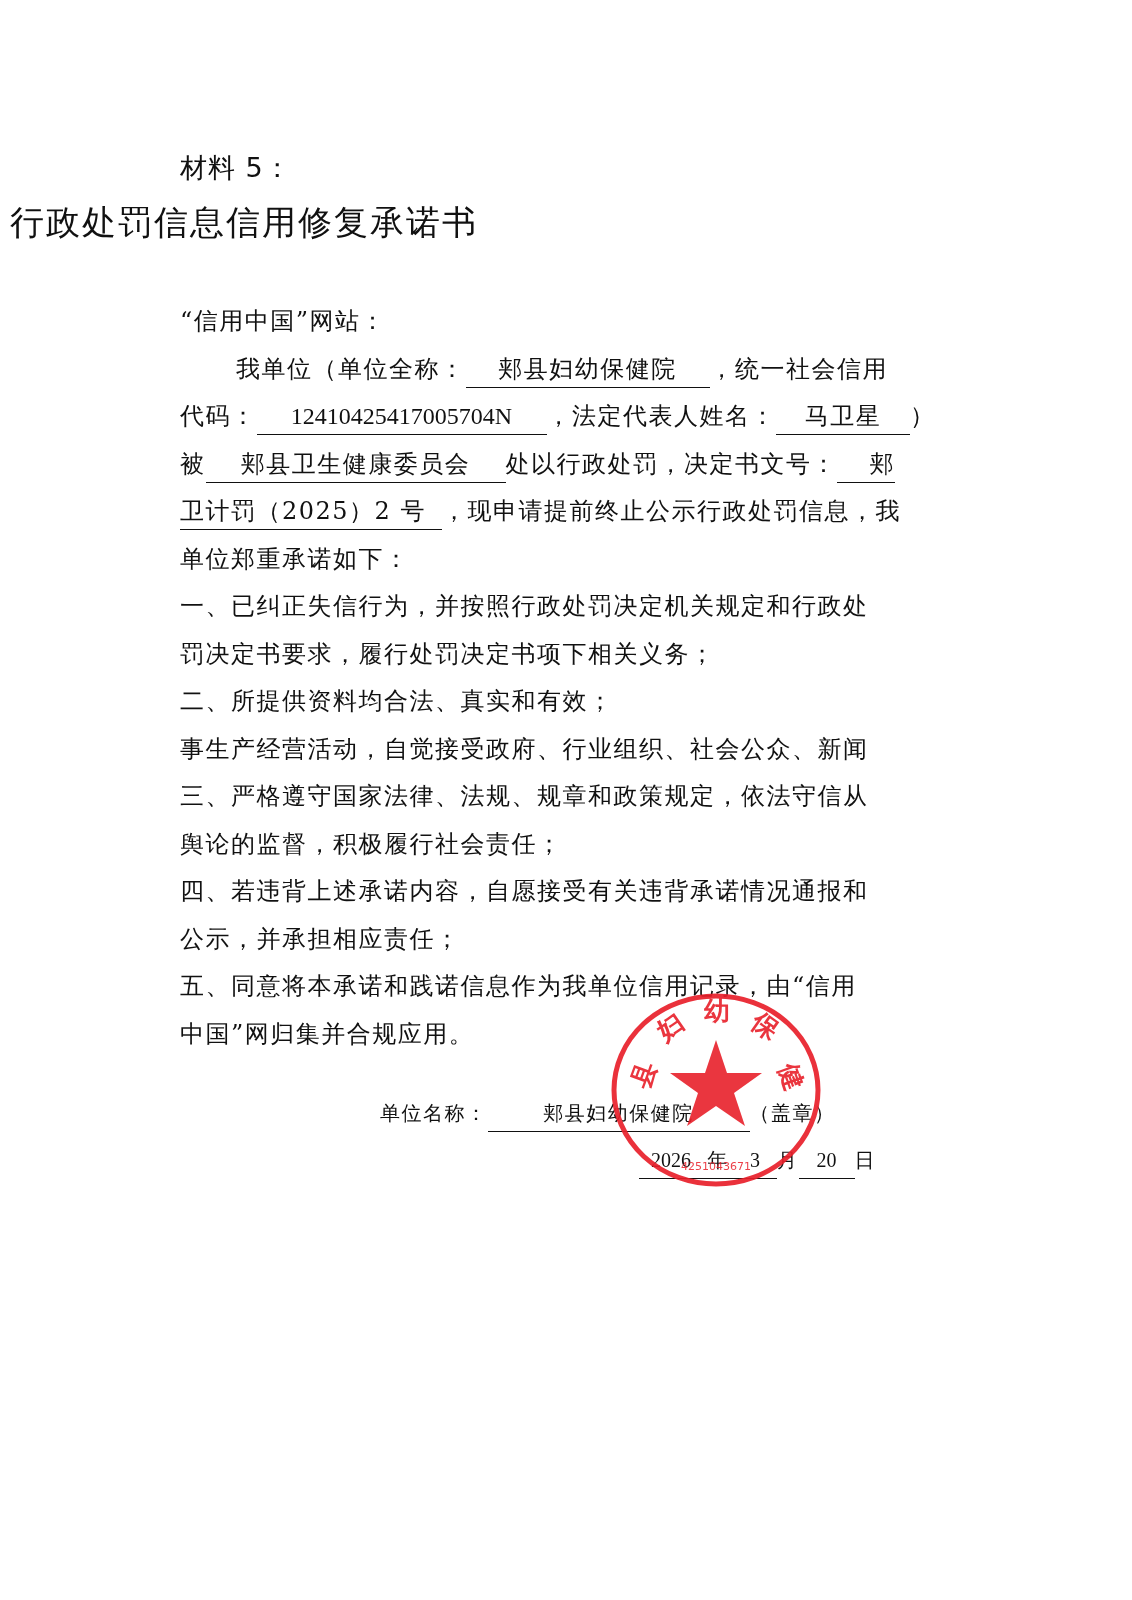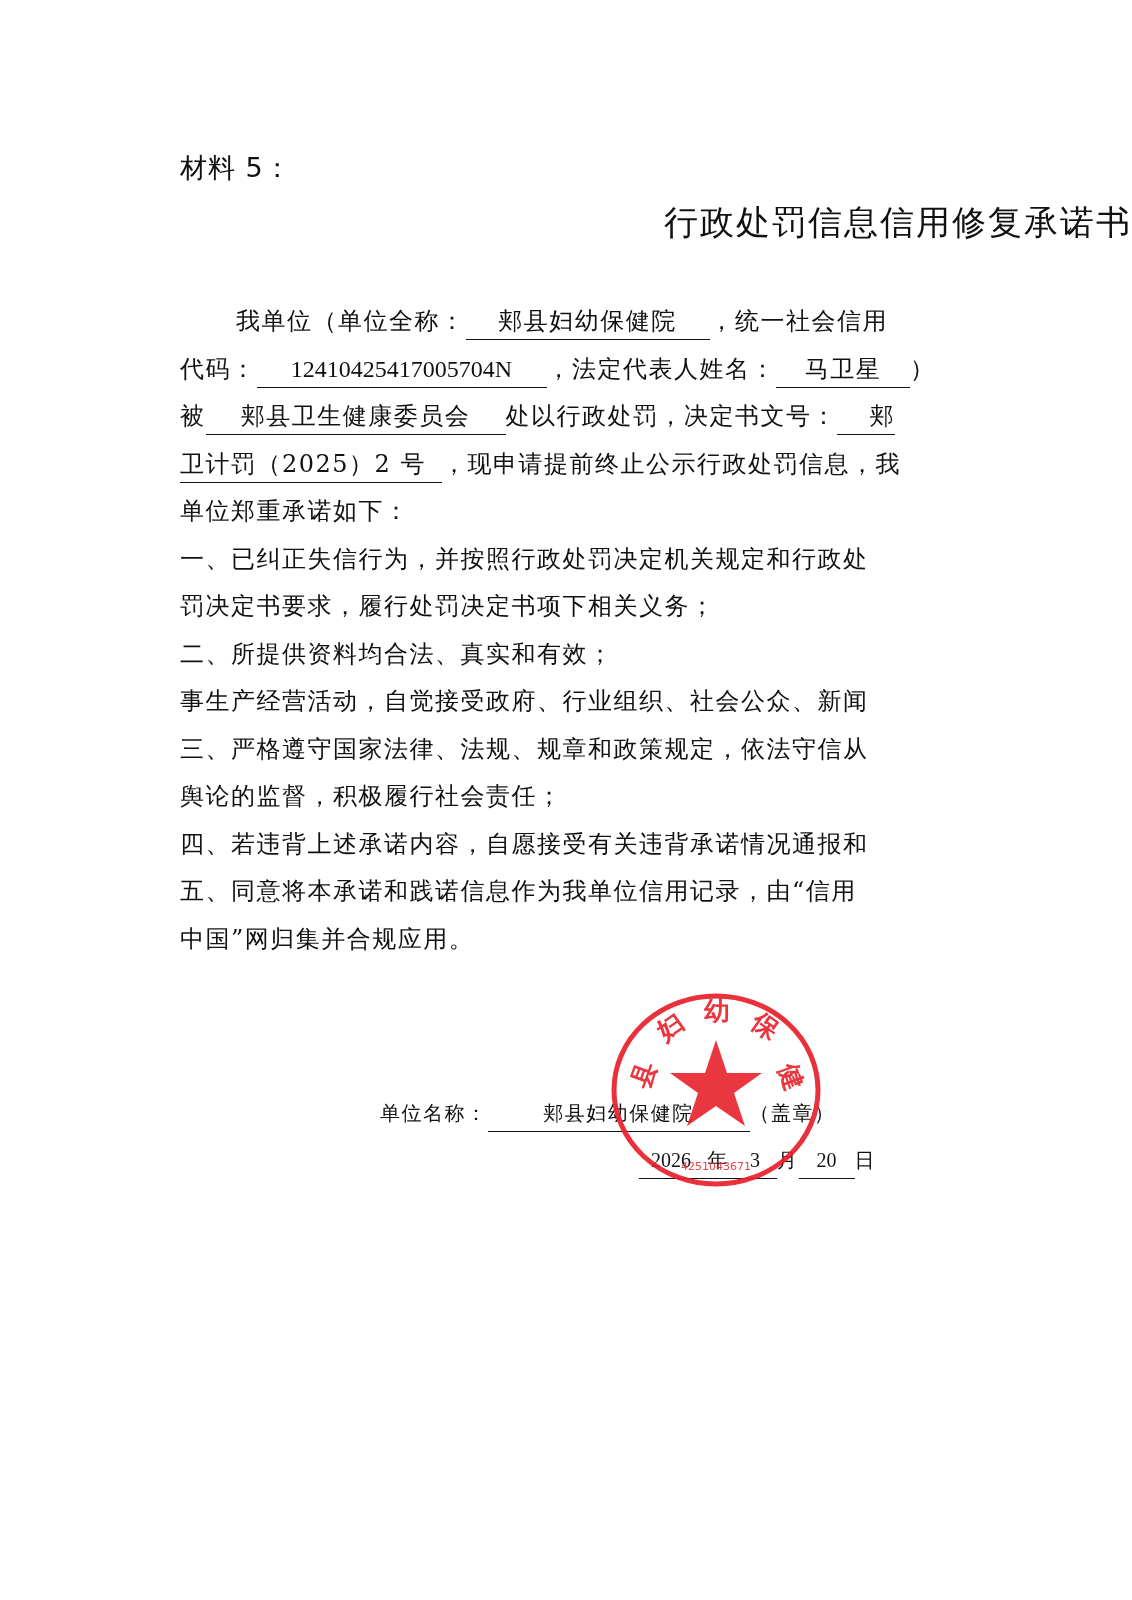--- a/index.html
+++ b/index.html
@@ -8,21 +8,21 @@
     font-family: "DejaVu Serif", "Liberation Serif", serif;
     color: #111111;
   }
   .page { position: absolute; inset: 0; }
   .label-top {
     position: absolute; left: 180px; top: 150px;
     font-family: "DejaVu Sans", "Liberation Sans", sans-serif;
     font-size: 27px; letter-spacing: 1px;
   }
   .title {
-    position: absolute; left: 0; right: 0; top: 200px; text-align: right;
+    position: absolute; left: 0; right: 0; top: 200px; text-align: left;
     font-family: Liberation Sans, sans-serif;
     font-size: 34px; letter-spacing: 2px; padding-left: 10px;
   }
   .body-text {
     position: absolute; left: 180px; top: 298px; width: 760px;
     font-size: 24px; line-height: 47.5px; letter-spacing: 1.5px;
   }
   .line { white-space: nowrap; height: 47.5px; }
   .indent { padding-left: 56px; }
   .ul {
@@ -44,20 +44,21 @@
 </head>
 <body>
 
 <div class="page">
 
   <div class="label-top">材料 5：</div>
 
   <div class="title">行政处罚信息信用修复承诺书</div>
 
   <div class="body-text">
+    <div class="line">“信用中国”网站：</div>
 
     <div class="line indent">
       <span>我单位（单位全称：</span><span class="ul" style="width:244px">郏县妇幼保健院</span><span>，统一社会信用</span>
     </div>
 
     <div class="line">
       <span>代码：</span><span class="ul mono" style="width:290px">12410425417005704N</span><span>，法定代表人姓名：</span><span class="ul" style="width:134px">马卫星</span><span>）</span>
     </div>
 
     <div class="line">
@@ -70,20 +71,21 @@
 
     <div class="line">单位郑重承诺如下：</div>
 
     <div class="line">一、已纠正失信行为，并按照行政处罚决定机关规定和行政处</div>
     <div class="line">罚决定书要求，履行处罚决定书项下相关义务；</div>
     <div class="line">二、所提供资料均合法、真实和有效；</div>
     <div class="line">事生产经营活动，自觉接受政府、行业组织、社会公众、新闻</div>
     <div class="line">三、严格遵守国家法律、法规、规章和政策规定，依法守信从</div>
     <div class="line">舆论的监督，积极履行社会责任；</div>
     <div class="line">四、若违背上述承诺内容，自愿接受有关违背承诺情况通报和</div>
+    <div class="line">公示，并承担相应责任；</div>
     <div class="line">五、同意将本承诺和践诺信息作为我单位信用记录，由“信用</div>
     <div class="line">中国”网归集并合规应用。</div>
   </div>
 
   <div class="sign-block">
     <div class="sign-row">
       <span>单位名称：</span><span class="ul" style="width:262px">郏县妇幼保健院</span><span>（盖章）</span>
     </div>
     <div class="sign-row date-row">
       <span class="ul mono" style="width:64px">2026</span><span class="ul" style="width:30px">年</span><span class="ul mono" style="width:44px">3</span><span>月</span><span class="ul mono" style="width:56px">20</span><span>日</span>

